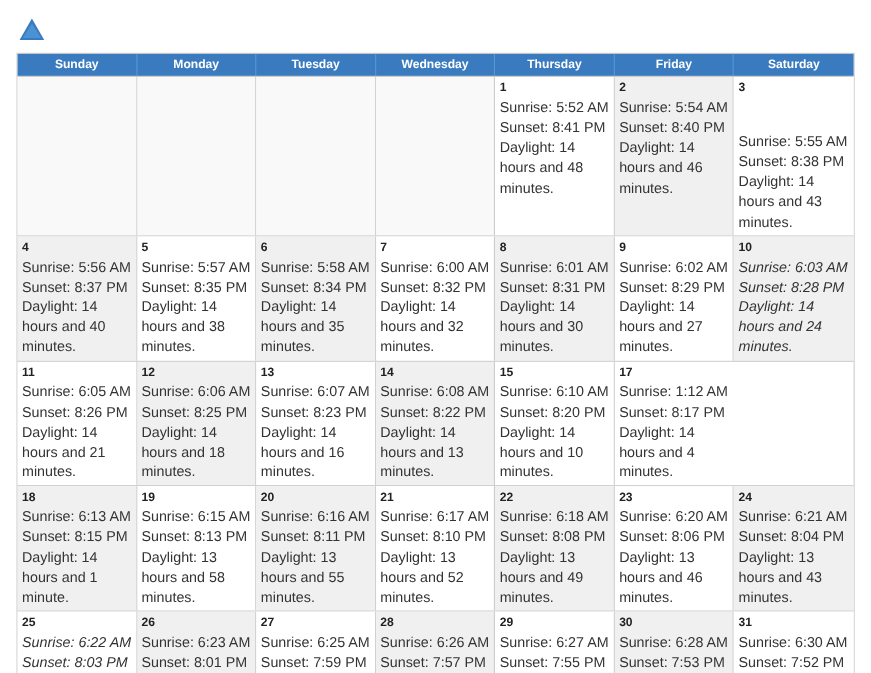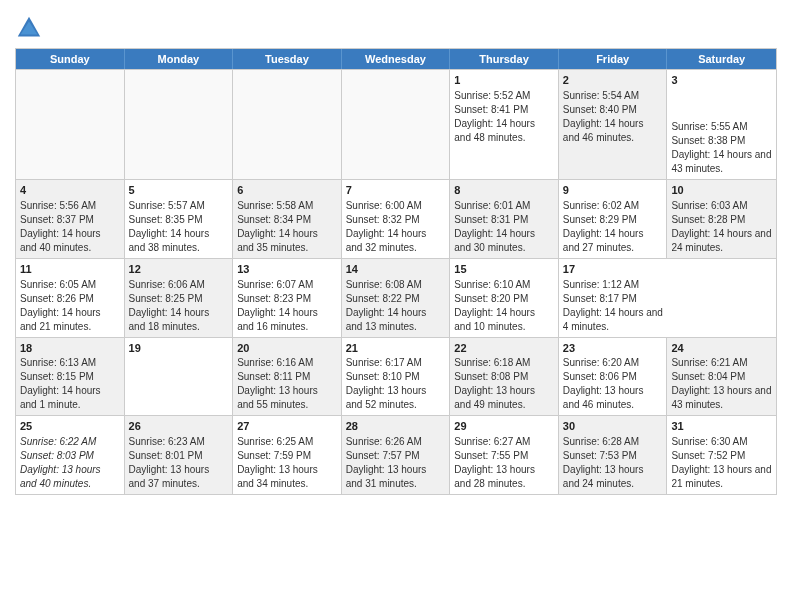--- a/index.html
+++ b/index.html
@@ -107,21 +107,21 @@
     .cal-cell.empty { background: #f9f9f9; }
     .cal-cell.shaded { background: #f0f0f0; }
     .day-num {
       font-size: 11px;
       font-weight: bold;
       color: #222;
       display: block;
       margin-bottom: 1px;
     }
     .cell-text {
-      font-size: 10px;
+      font-size: 13px;
       color: #333;
       line-height: 1.4;
     }
   </style>
 </head>
 <body>
 
 <div class="page">
   <div class="header">
     <div class="logo">
@@ -207,21 +207,21 @@
 Daylight: 14 hours and 30 minutes.</div>
           </div>
           <div class="cal-cell">
             <span class="day-num">9</span>
             <div class="cell-text" style="white-space: pre-line;">Sunrise: 6:02 AM
 Sunset: 8:29 PM
 Daylight: 14 hours and 27 minutes.</div>
           </div>
           <div class="cal-cell shaded">
             <span class="day-num">10</span>
-            <div class="cell-text" style="white-space: pre-line;">Sunrise: 6:03 AM
+            <div class="cell-text" style="white-space: pre-line; font-style: italic;">Sunrise: 6:03 AM
 Sunset: 8:28 PM
 Daylight: 14 hours and 24 minutes.</div>
           </div>
         </div>
         <div class="cal-row">
           <div class="cal-cell">
             <span class="day-num">11</span>
             <div class="cell-text" style="white-space: pre-line;">Sunrise: 6:05 AM
 Sunset: 8:26 PM
 Daylight: 14 hours and 21 minutes.</div>
@@ -259,20 +259,23 @@
         </div>
         <div class="cal-row">
           <div class="cal-cell shaded">
             <span class="day-num">18</span>
             <div class="cell-text" style="white-space: pre-line;">Sunrise: 6:13 AM
 Sunset: 8:15 PM
 Daylight: 14 hours and 1 minute.</div>
           </div>
           <div class="cal-cell">
             <span class="day-num">19</span>
+            <div class="cell-text" style="white-space: pre-line;">Sunrise: 6:15 AM
+Sunset: 8:13 PM
+Daylight: 13 hours and 58 minutes.</div>
           </div>
           <div class="cal-cell shaded">
             <span class="day-num">20</span>
             <div class="cell-text" style="white-space: pre-line;">Sunrise: 6:16 AM
 Sunset: 8:11 PM
 Daylight: 13 hours and 55 minutes.</div>
           </div>
           <div class="cal-cell">
             <span class="day-num">21</span>
             <div class="cell-text" style="white-space: pre-line;">Sunrise: 6:17 AM

